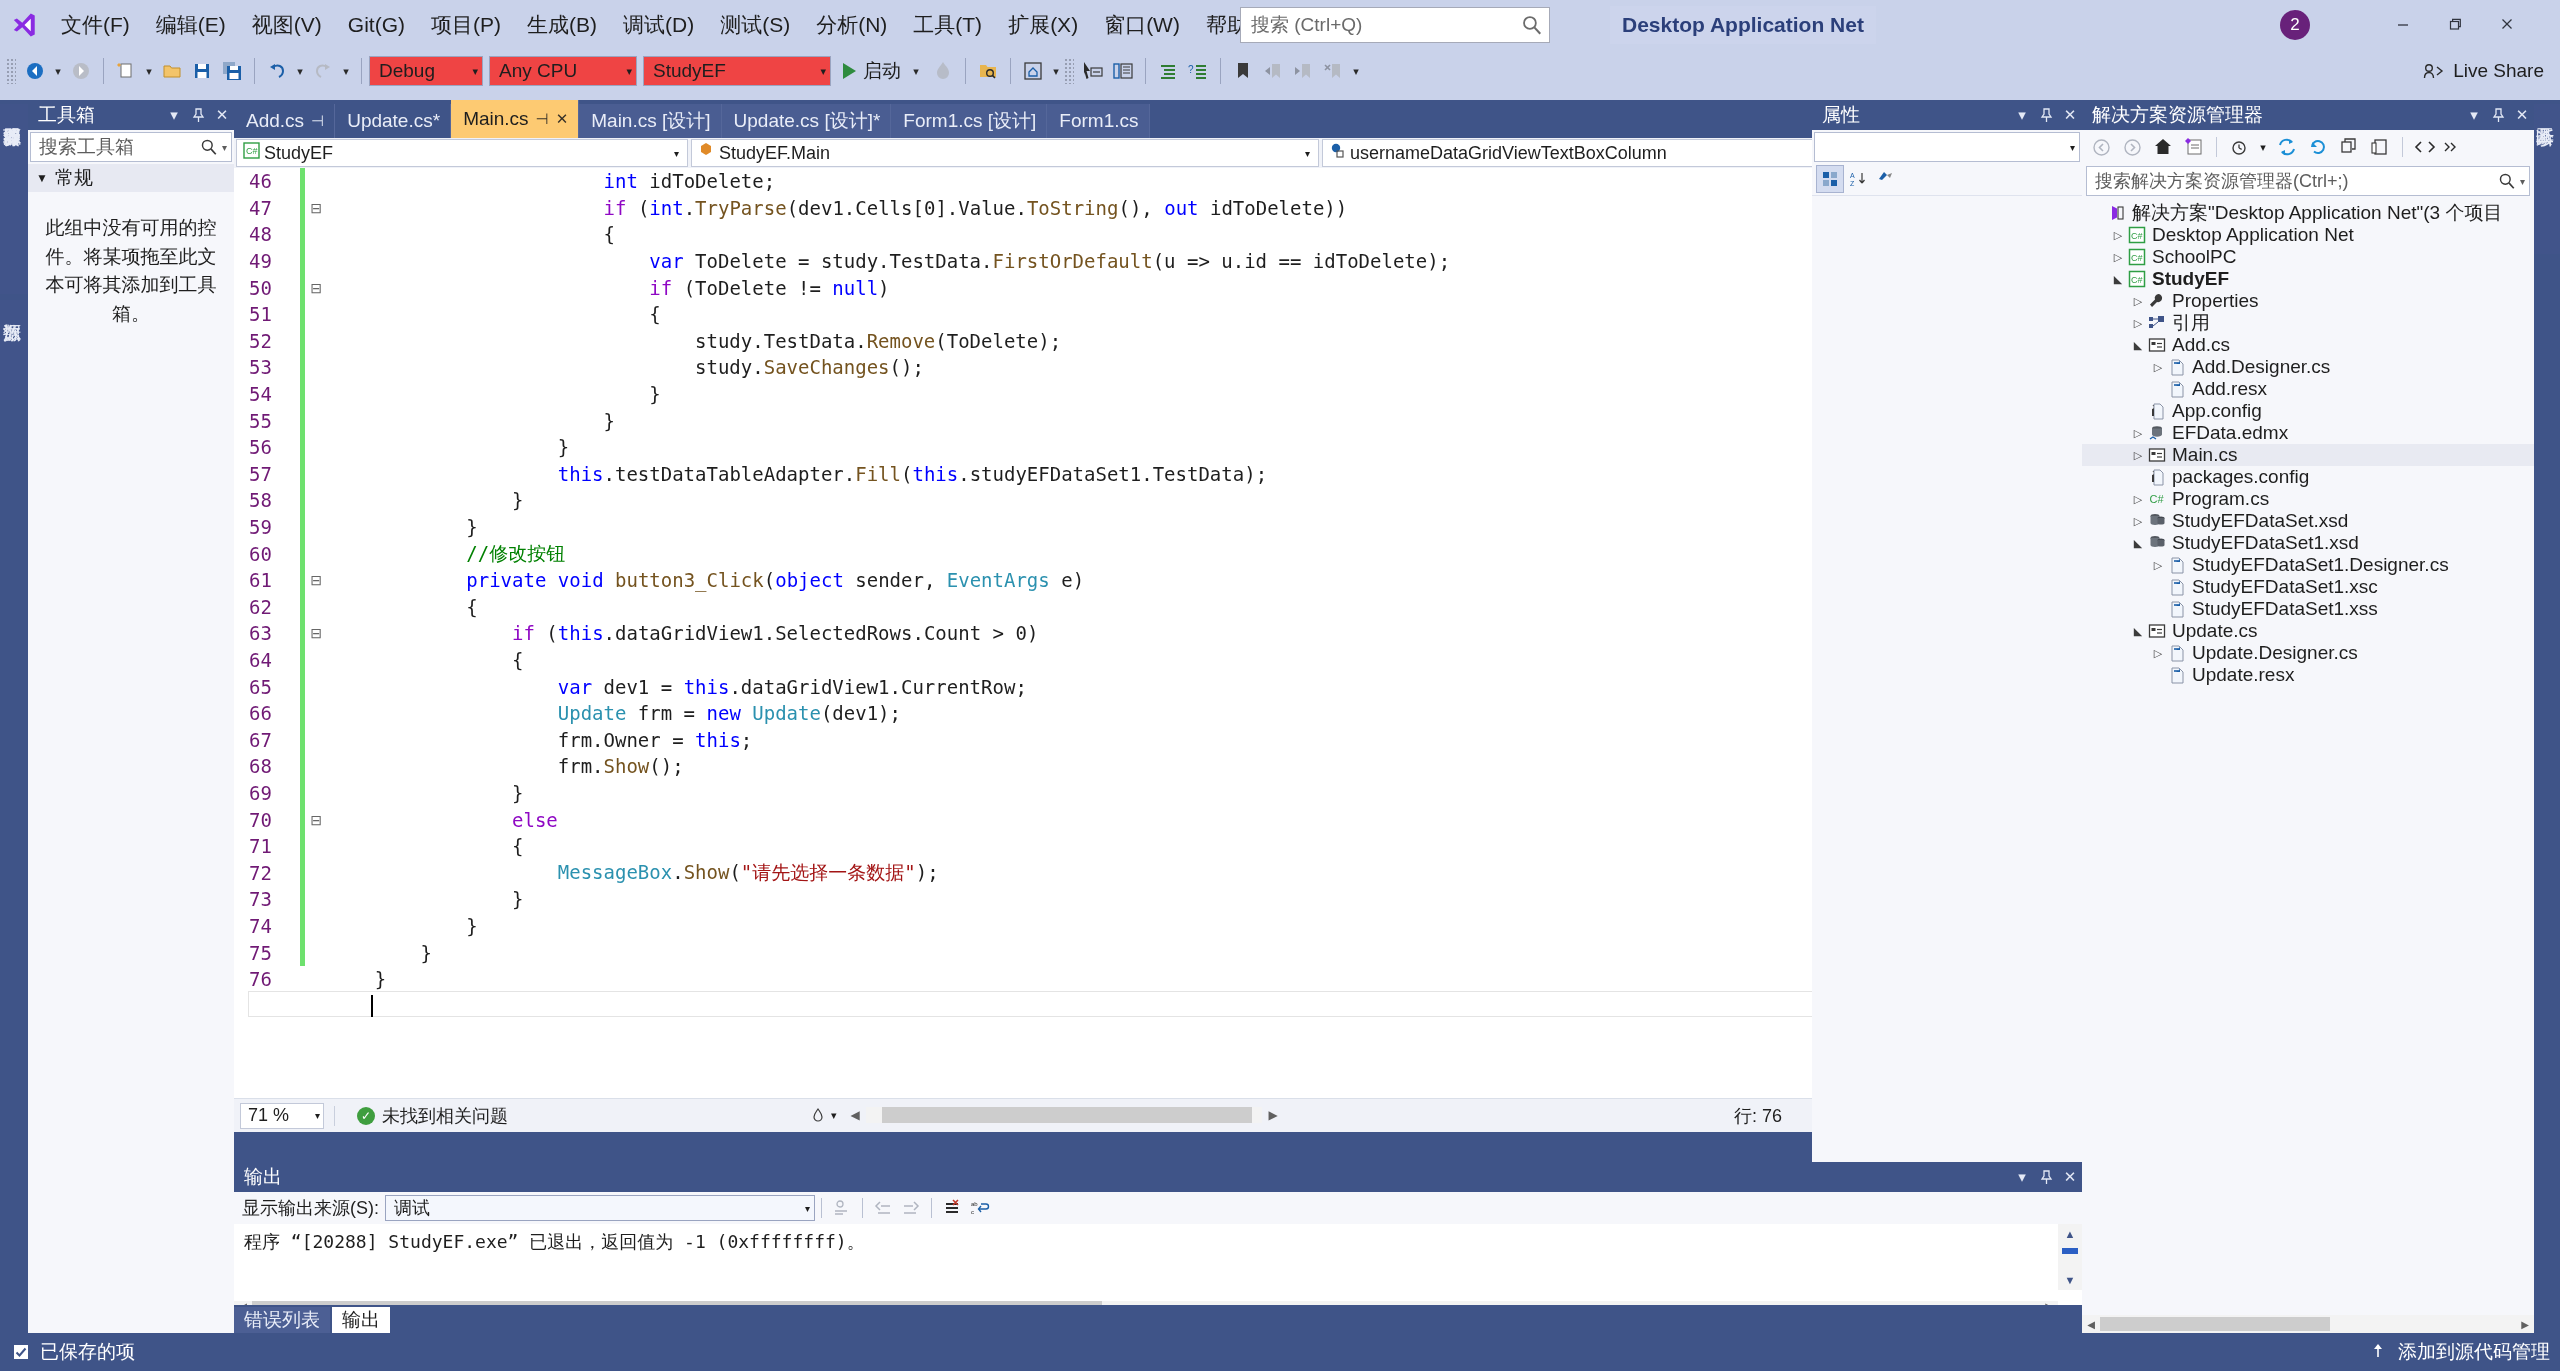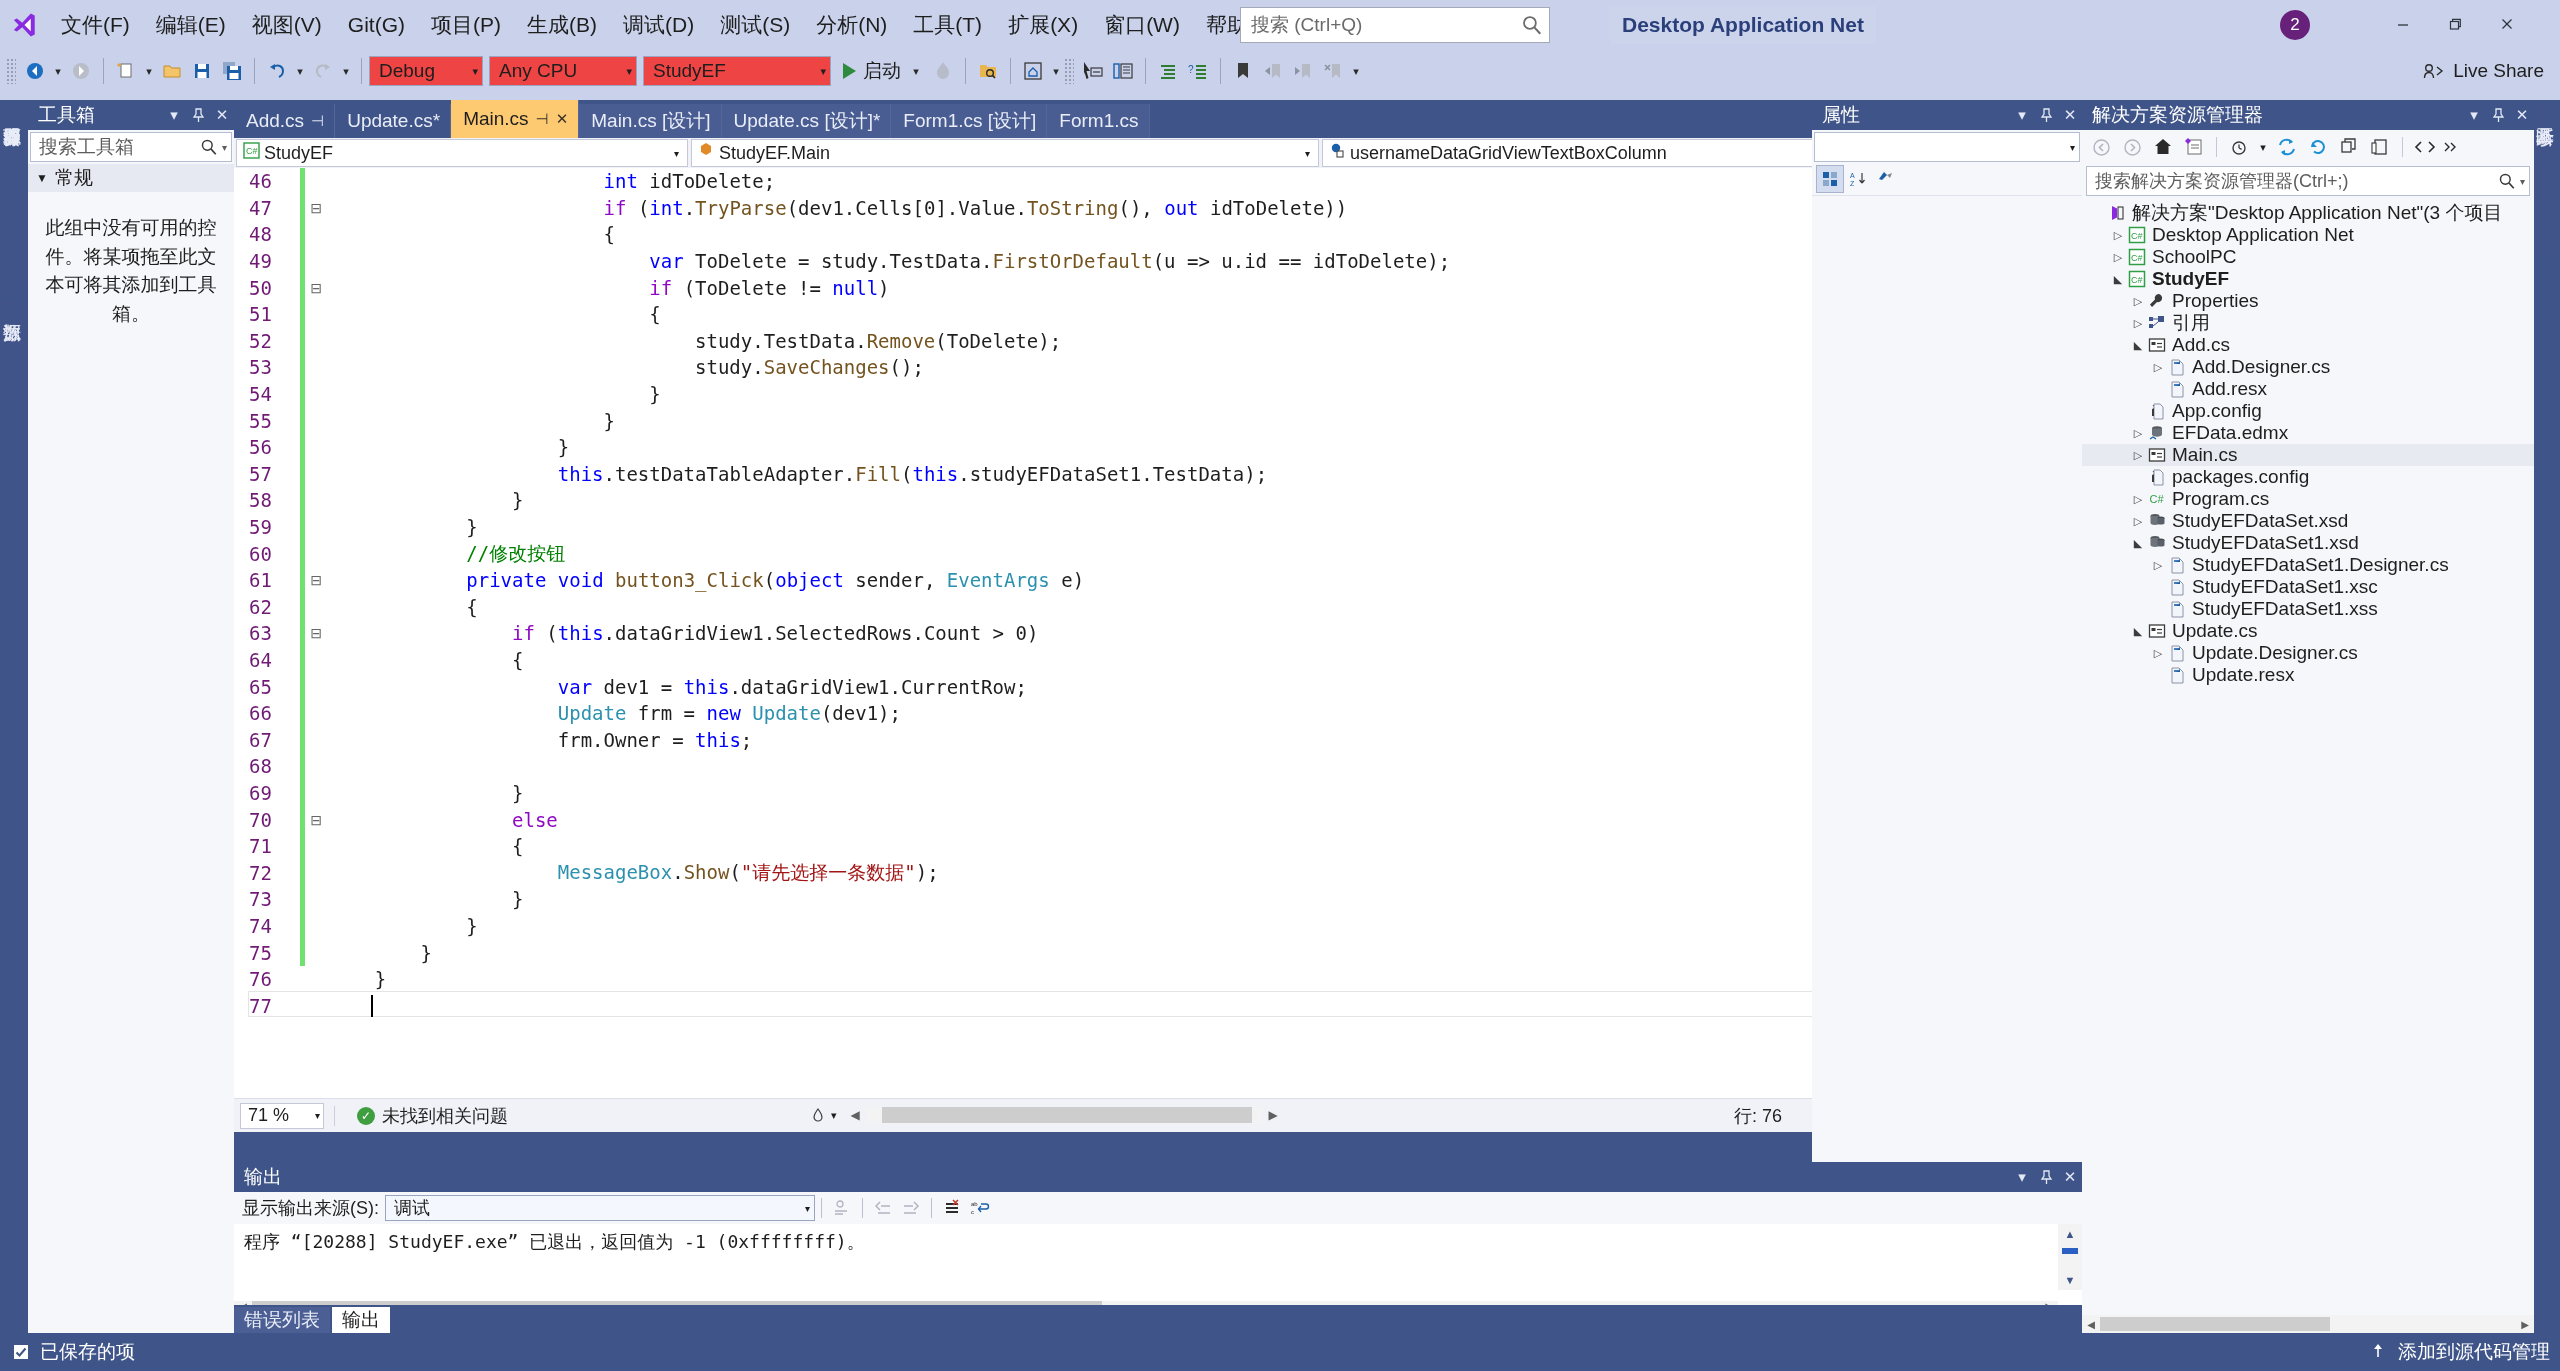--- a/index.html
+++ b/index.html
@@ -588,30 +588,29 @@
         <div class="crow"><span class="lnum">58</span><span class="chbar green"></span><span class="outl"></span><span class="ctext">&nbsp;&nbsp;&nbsp;&nbsp;&nbsp;&nbsp;&nbsp;&nbsp;&nbsp;&nbsp;&nbsp;&nbsp;&nbsp;&nbsp;&nbsp;&nbsp;<span class="pl">}</span></span></div>
         <div class="crow"><span class="lnum">59</span><span class="chbar green"></span><span class="outl"></span><span class="ctext">&nbsp;&nbsp;&nbsp;&nbsp;&nbsp;&nbsp;&nbsp;&nbsp;&nbsp;&nbsp;&nbsp;&nbsp;<span class="pl">}</span></span></div>
         <div class="crow"><span class="lnum">60</span><span class="chbar green"></span><span class="outl"></span><span class="ctext">&nbsp;&nbsp;&nbsp;&nbsp;&nbsp;&nbsp;&nbsp;&nbsp;&nbsp;&nbsp;&nbsp;&nbsp;<span class="cm">//修改按钮</span></span></div>
         <div class="crow"><span class="lnum">61</span><span class="chbar green"></span><span class="outl">⊟</span><span class="ctext">&nbsp;&nbsp;&nbsp;&nbsp;&nbsp;&nbsp;&nbsp;&nbsp;&nbsp;&nbsp;&nbsp;&nbsp;<span class="kw">private</span><span class="pl"> </span><span class="kw">void</span><span class="pl"> </span><span class="mt">button3_Click</span><span class="pl">(</span><span class="kw">object</span><span class="pl"> sender, </span><span class="ty">EventArgs</span><span class="pl"> e)</span></span></div>
         <div class="crow"><span class="lnum">62</span><span class="chbar green"></span><span class="outl"></span><span class="ctext">&nbsp;&nbsp;&nbsp;&nbsp;&nbsp;&nbsp;&nbsp;&nbsp;&nbsp;&nbsp;&nbsp;&nbsp;<span class="pl">{</span></span></div>
         <div class="crow"><span class="lnum">63</span><span class="chbar green"></span><span class="outl">⊟</span><span class="ctext">&nbsp;&nbsp;&nbsp;&nbsp;&nbsp;&nbsp;&nbsp;&nbsp;&nbsp;&nbsp;&nbsp;&nbsp;&nbsp;&nbsp;&nbsp;&nbsp;<span class="kw2">if</span><span class="pl"> (</span><span class="kw">this</span><span class="pl">.dataGridView1.</span><span class="pl">SelectedRows</span><span class="pl">.</span><span class="pl">Count</span><span class="pl"> &gt; </span><span class="num">0</span><span class="pl">)</span></span></div>
         <div class="crow"><span class="lnum">64</span><span class="chbar green"></span><span class="outl"></span><span class="ctext">&nbsp;&nbsp;&nbsp;&nbsp;&nbsp;&nbsp;&nbsp;&nbsp;&nbsp;&nbsp;&nbsp;&nbsp;&nbsp;&nbsp;&nbsp;&nbsp;<span class="pl">{</span></span></div>
         <div class="crow"><span class="lnum">65</span><span class="chbar green"></span><span class="outl"></span><span class="ctext">&nbsp;&nbsp;&nbsp;&nbsp;&nbsp;&nbsp;&nbsp;&nbsp;&nbsp;&nbsp;&nbsp;&nbsp;&nbsp;&nbsp;&nbsp;&nbsp;&nbsp;&nbsp;&nbsp;&nbsp;<span class="kw">var</span><span class="pl"> dev1 = </span><span class="kw">this</span><span class="pl">.dataGridView1.</span><span class="pl">CurrentRow</span><span class="pl">;</span></span></div>
         <div class="crow"><span class="lnum">66</span><span class="chbar green"></span><span class="outl"></span><span class="ctext">&nbsp;&nbsp;&nbsp;&nbsp;&nbsp;&nbsp;&nbsp;&nbsp;&nbsp;&nbsp;&nbsp;&nbsp;&nbsp;&nbsp;&nbsp;&nbsp;&nbsp;&nbsp;&nbsp;&nbsp;<span class="ty">Update</span><span class="pl"> frm = </span><span class="kw">new</span><span class="pl"> </span><span class="ty">Update</span><span class="pl">(dev1);</span></span></div>
         <div class="crow"><span class="lnum">67</span><span class="chbar green"></span><span class="outl"></span><span class="ctext">&nbsp;&nbsp;&nbsp;&nbsp;&nbsp;&nbsp;&nbsp;&nbsp;&nbsp;&nbsp;&nbsp;&nbsp;&nbsp;&nbsp;&nbsp;&nbsp;&nbsp;&nbsp;&nbsp;&nbsp;<span class="pl">frm.</span><span class="pl">Owner</span><span class="pl"> = </span><span class="kw">this</span><span class="pl">;</span></span></div>
-        <div class="crow"><span class="lnum">68</span><span class="chbar green"></span><span class="outl"></span></div>
+        <div class="crow"><span class="lnum">68</span><span class="chbar green"></span><span class="outl"></span><span class="ctext">&nbsp;&nbsp;&nbsp;&nbsp;&nbsp;&nbsp;&nbsp;&nbsp;&nbsp;&nbsp;&nbsp;&nbsp;&nbsp;&nbsp;&nbsp;&nbsp;&nbsp;&nbsp;&nbsp;&nbsp;<span class="pl">frm.</span><span class="mt">Show</span><span class="pl">();</span></span></div>
         <div class="crow"><span class="lnum">69</span><span class="chbar green"></span><span class="outl"></span><span class="ctext">&nbsp;&nbsp;&nbsp;&nbsp;&nbsp;&nbsp;&nbsp;&nbsp;&nbsp;&nbsp;&nbsp;&nbsp;&nbsp;&nbsp;&nbsp;&nbsp;<span class="pl">}</span></span></div>
         <div class="crow"><span class="lnum">70</span><span class="chbar green"></span><span class="outl">⊟</span><span class="ctext">&nbsp;&nbsp;&nbsp;&nbsp;&nbsp;&nbsp;&nbsp;&nbsp;&nbsp;&nbsp;&nbsp;&nbsp;&nbsp;&nbsp;&nbsp;&nbsp;<span class="kw2">else</span></span></div>
         <div class="crow"><span class="lnum">71</span><span class="chbar green"></span><span class="outl"></span><span class="ctext">&nbsp;&nbsp;&nbsp;&nbsp;&nbsp;&nbsp;&nbsp;&nbsp;&nbsp;&nbsp;&nbsp;&nbsp;&nbsp;&nbsp;&nbsp;&nbsp;<span class="pl">{</span></span></div>
         <div class="crow"><span class="lnum">72</span><span class="chbar green"></span><span class="outl"></span><span class="ctext">&nbsp;&nbsp;&nbsp;&nbsp;&nbsp;&nbsp;&nbsp;&nbsp;&nbsp;&nbsp;&nbsp;&nbsp;&nbsp;&nbsp;&nbsp;&nbsp;&nbsp;&nbsp;&nbsp;&nbsp;<span class="ty">MessageBox</span><span class="pl">.</span><span class="mt">Show</span><span class="pl">(</span><span class="st">"请先选择一条数据"</span><span class="pl">);</span></span></div>
         <div class="crow"><span class="lnum">73</span><span class="chbar green"></span><span class="outl"></span><span class="ctext">&nbsp;&nbsp;&nbsp;&nbsp;&nbsp;&nbsp;&nbsp;&nbsp;&nbsp;&nbsp;&nbsp;&nbsp;&nbsp;&nbsp;&nbsp;&nbsp;<span class="pl">}</span></span></div>
         <div class="crow"><span class="lnum">74</span><span class="chbar green"></span><span class="outl"></span><span class="ctext">&nbsp;&nbsp;&nbsp;&nbsp;&nbsp;&nbsp;&nbsp;&nbsp;&nbsp;&nbsp;&nbsp;&nbsp;<span class="pl">}</span></span></div>
         <div class="crow"><span class="lnum">75</span><span class="chbar green"></span><span class="outl"></span><span class="ctext">&nbsp;&nbsp;&nbsp;&nbsp;&nbsp;&nbsp;&nbsp;&nbsp;<span class="pl">}</span></span></div>
         <div class="crow"><span class="lnum">76</span><span class="chbar none"></span><span class="outl"></span><span class="ctext">&nbsp;&nbsp;&nbsp;&nbsp;<span class="pl">}</span></span></div>
-        <div class="crow"><span class="lnum">77</span><span class="chbar none"></span><span class="outl"></span><span class="ctext">&nbsp;&nbsp;&nbsp;&nbsp;</span></div>
       </div>
   <div id="current-line-box" style="top: 822.6px; left: 14px; width: 1790px;"></div>
       <div id="code-caret" style="top: 826.6px; left: 137px;"></div>
     </div>
 
   <div id="map-col">
     <div class="map-mark" style="top:140px;height:170px;background:#83e383"></div>
     <div class="map-mark" style="top:320px;height:210px;background:#83e383"></div>
     <div class="map-mark" style="top:400px;height:3px;background:#000;left:0;width:14px"></div>
   </div>

